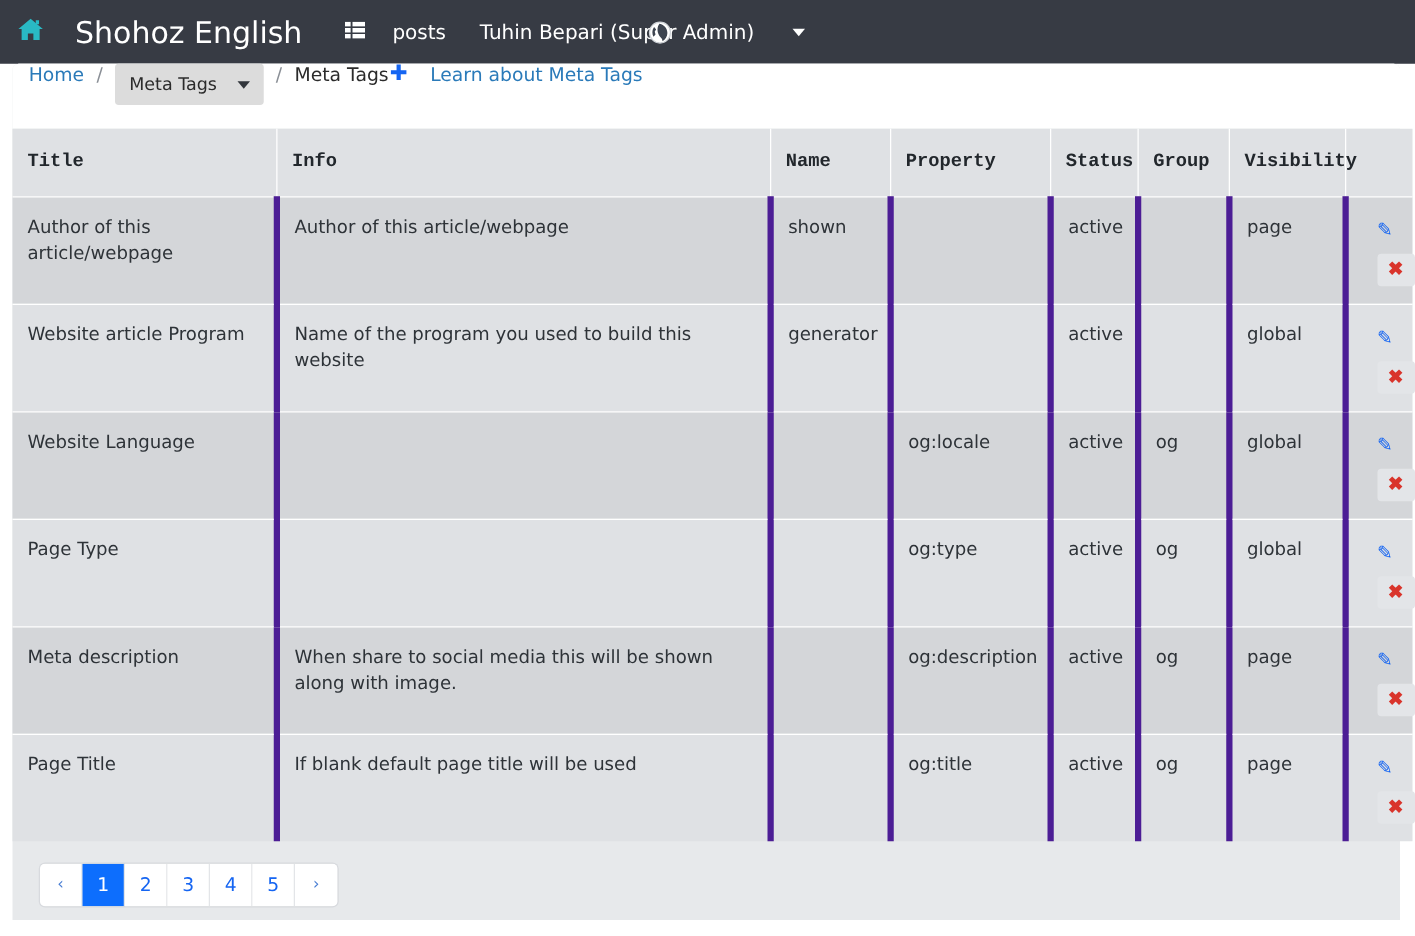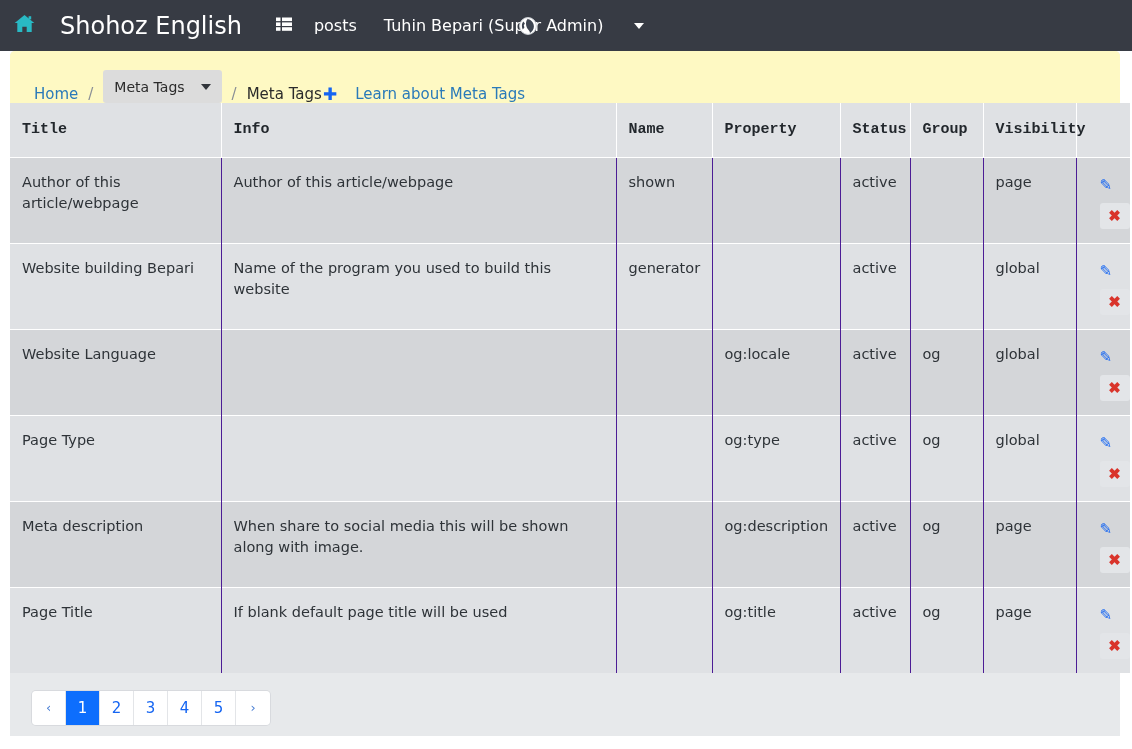--- a/index.html
+++ b/index.html
@@ -65,25 +65,25 @@
     width: 1110px;
     height: 685px;
     background: #e7e9eb;
     border-radius: 5px 5px 0 0;
   }
 
   
   .crumbbar {
     height: 52px;
     display: flex;
-    align-items: flex-end;
-    padding: 0 0 0 24px;
+    align-items: flex-start;
+    padding: 0 0 0 13px;
     font-size: 15px;
     color: #313131;
-    background: #fef9c3;
+    background: #ffffff;
     border-radius: 5px 5px 0 0;
   }
   .crumb-link { color: #2a7ab9; text-decoration: none; font-size: 15px; }
   .crumb-sep { color: #8a8f96; margin: 0 10px; font-size: 15px; }
   .crumb-select {
     background: #dcdcdc;
     border: none;
     border-radius: 3px;
     height: 33px;
     padding: 0 11px;
@@ -127,21 +127,21 @@
     padding: 15px 12px;
     height: 54px;
     border-right: 1px solid #ffffff;
     vertical-align: middle;
     font-family: Liberation Mono, monospace;
   }
   table.grid th:last-child { border-right: none; }
   table.grid td {
     padding: 14px 12px;
     vertical-align: top;
-    border-right: 1px solid #4c1d95;
+    border-right: 5px solid #4c1d95;
     border-top: 1px solid #ffffff;
     line-height: 1.5;
     height: 80px;
   }
   table.grid td:last-child { border-right: none; }
   table.grid tbody tr:nth-child(odd) td  { background: #d4d6d9; }
   table.grid tbody tr:nth-child(even) td { background: #dfe1e4; }
 
   
   .c-title  { width: 211px; }
@@ -288,21 +288,21 @@
           <button class="btn-edit">
             <span class="pencil">✎</span>
           </button>
           <button class="btn-del">
             <span class="xmark">✖</span>
           </button>
         </td>
       </tr>
 
       <tr>
-        <td>Website building Bepari</td>
+        <td>Website article Program</td>
         <td>Name of the program you used to build this website</td>
         <td>generator</td>
         <td></td>
         <td>active</td>
         <td></td>
         <td>global</td>
         <td class="actions-cell">
           <button class="btn-edit">
             <span class="pencil">✎</span>
           </button>

